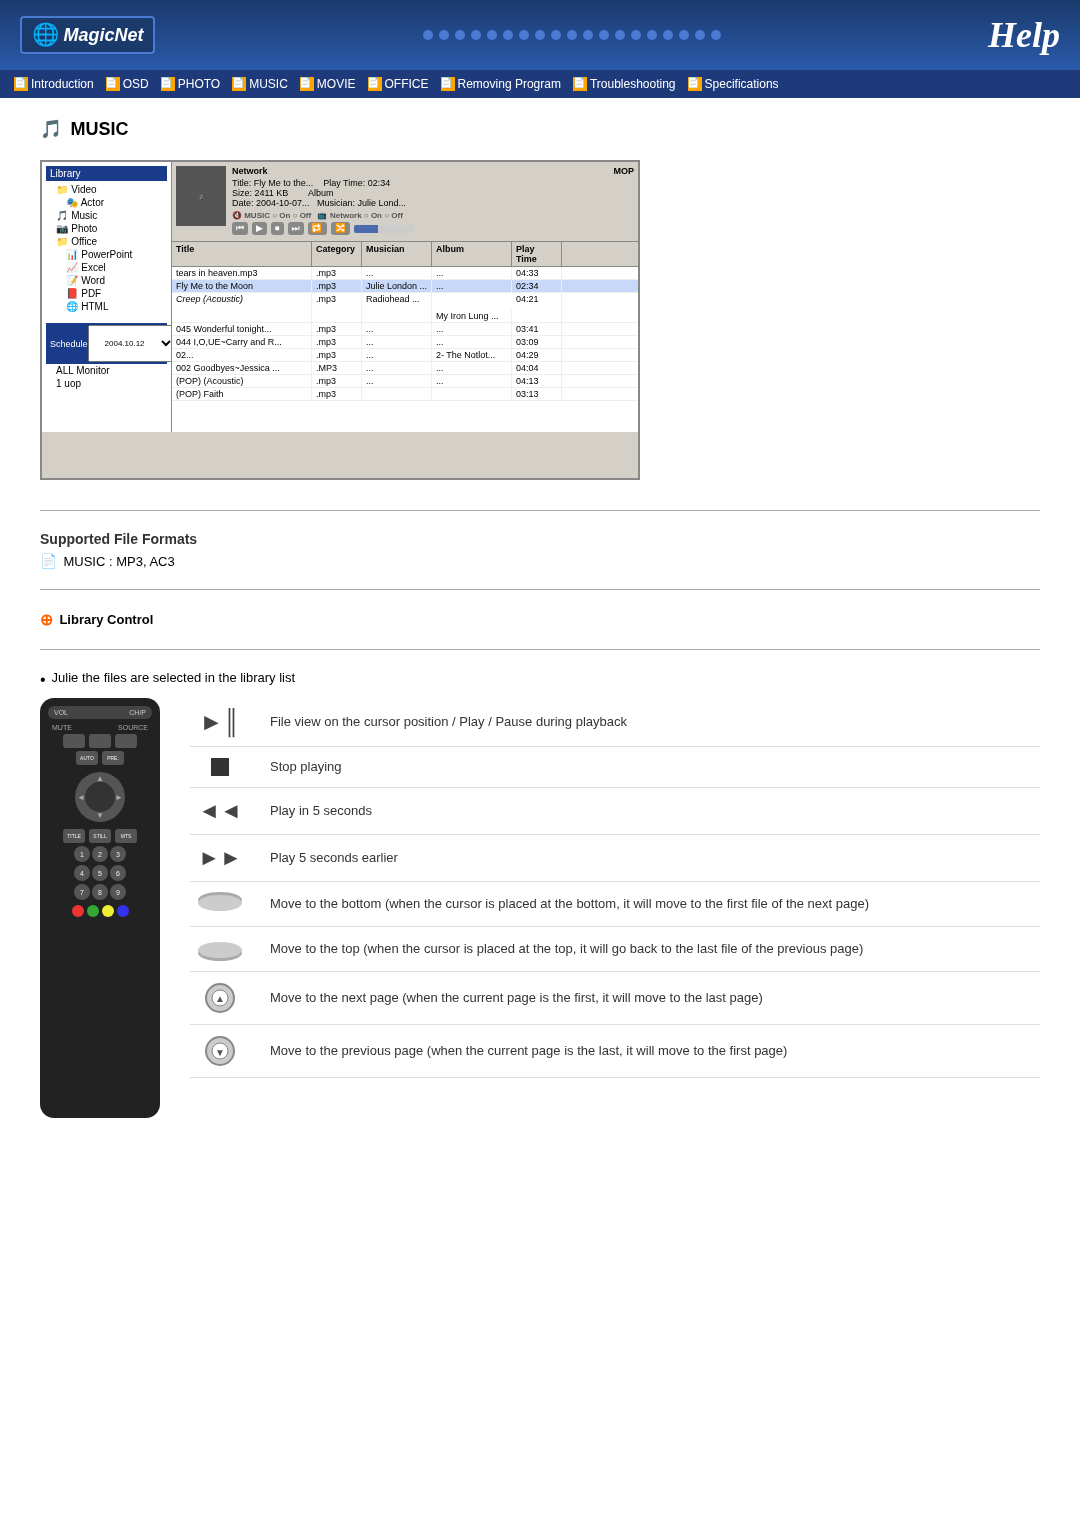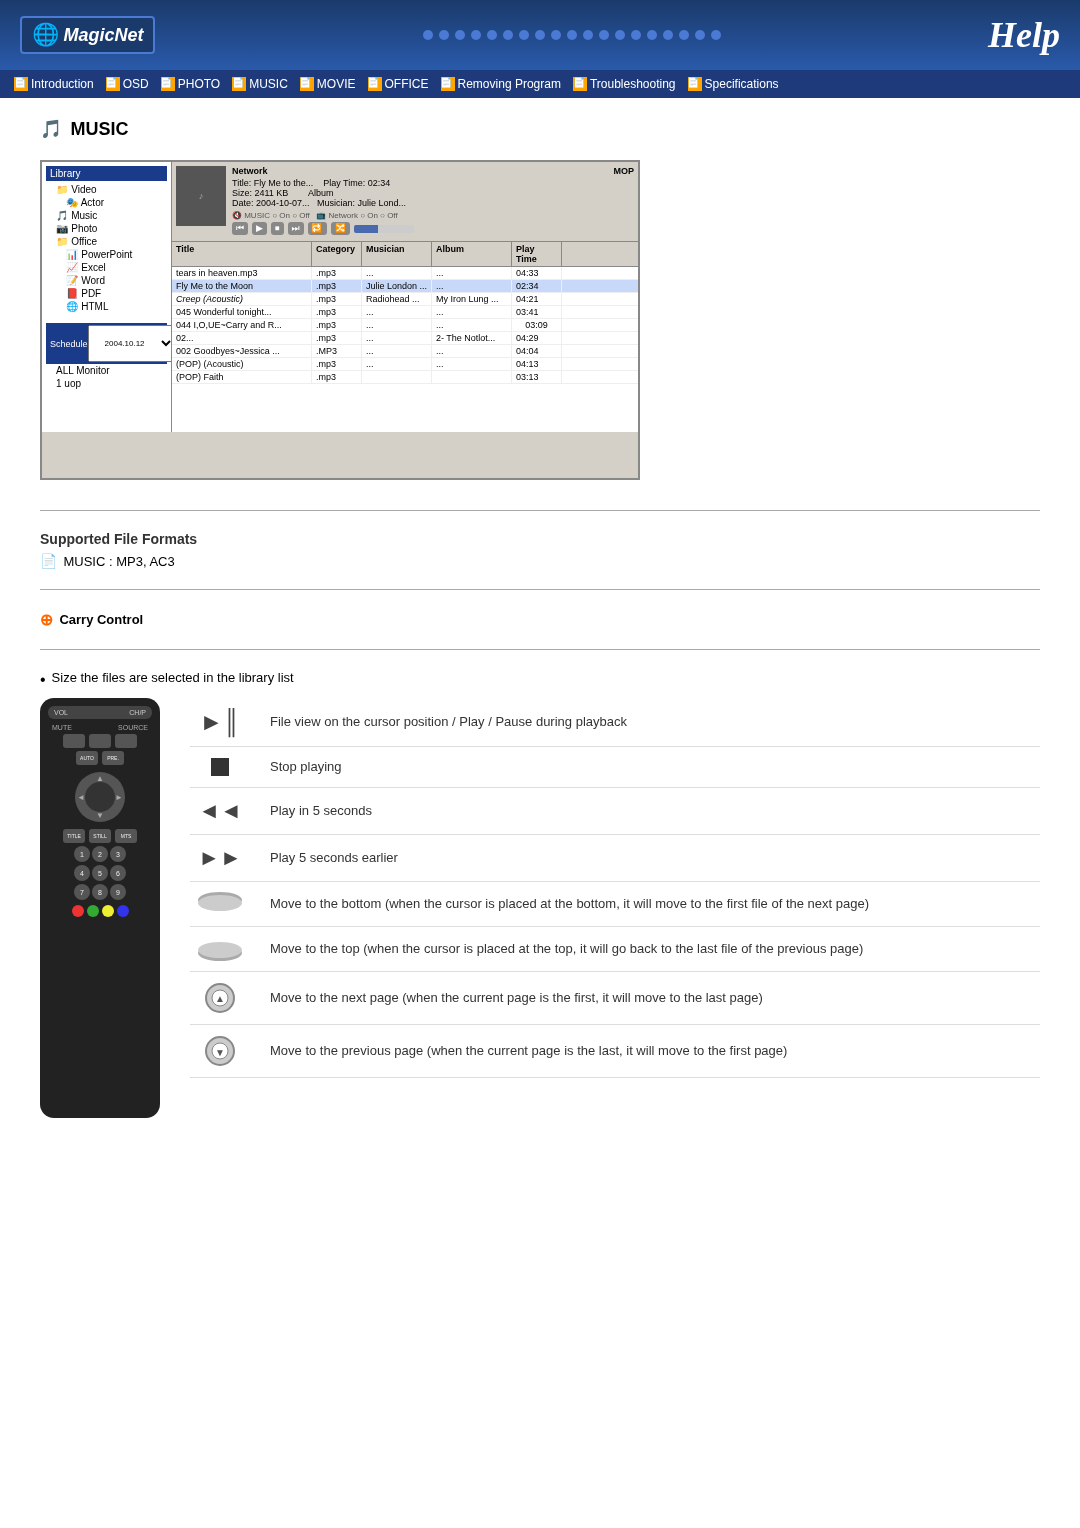--- a/index.html
+++ b/index.html
@@ -480,21 +480,21 @@
         <div class="info-panel">
           <div class="info-thumb" style="background:#555;display:flex;align-items:center;justify-content:center;color:#aaa;font-size:9px;">♪</div>
           <div style="flex:1;">
             <div style="font-size:9px;font-weight:bold;margin-bottom:2px;display:flex;justify-content:space-between;">
               <span>Network</span>
               <span>MOP</span>
             </div>
             <div style="font-size:9px;">Title: Fly Me to the... &nbsp;&nbsp; Play Time: 02:34</div>
             <div style="font-size:9px;">Size: 2411 KB &nbsp;&nbsp;&nbsp;&nbsp;&nbsp;&nbsp; Album</div>
             <div style="font-size:9px;">Date: 2004-10-07... &nbsp; Musician: Julie Lond...</div>
-            <div style="font-size:8px;color:#555;margin-top:3px;">
+            <div style="font-size:8px;color:#555;margin-top:3px;font-weight:bold;">
               <span>🔇</span> MUSIC ○ On ○ Off &nbsp; <span>📺</span> Network ○ On ○ Off
             </div>
             <div style="display:flex;gap:4px;margin-top:2px;">
               <span style="background:#888;color:#fff;border-radius:3px;padding:1px 4px;font-size:9px;">⏮</span>
               <span style="background:#888;color:#fff;border-radius:3px;padding:1px 4px;font-size:9px;">▶</span>
               <span style="background:#888;color:#fff;border-radius:3px;padding:1px 4px;font-size:9px;">⏹</span>
               <span style="background:#888;color:#fff;border-radius:3px;padding:1px 4px;font-size:9px;">⏭</span>
               <span style="background:#888;color:#fff;border-radius:3px;padding:1px 4px;font-size:9px;">🔁</span>
               <span style="background:#888;color:#fff;border-radius:3px;padding:1px 4px;font-size:9px;">🔀</span>
               <span style="width:60px;height:8px;background:linear-gradient(to right,#4a6ab0 40%,#ccc 40%);margin-top:3px;border-radius:2px;"></span>
@@ -522,36 +522,36 @@
             <div class="pl-cell" style="width:140px;">Fly Me to the Moon</div>
             <div class="pl-cell" style="width:50px;">.mp3</div>
             <div class="pl-cell" style="width:70px;">Julie London ...</div>
             <div class="pl-cell" style="width:80px;">...</div>
             <div class="pl-cell" style="width:50px;">02:34</div>
           </div>
           <div class="pl-row">
             <div class="pl-cell" style="width:140px;font-style:italic;">Creep (Acoustic)</div>
             <div class="pl-cell" style="width:50px;">.mp3</div>
             <div class="pl-cell" style="width:70px;">Radiohead ...</div>
-            <div class="pl-cell" style="width:80px;">My Iron Lung ...</div>
+            <div class="pl-cell" style="width:80px;margin-top:17px;">My Iron Lung ...</div>
             <div class="pl-cell" style="width:50px;">04:21</div>
           </div>
           <div class="pl-row">
             <div class="pl-cell" style="width:140px;">045 Wonderful tonight...</div>
             <div class="pl-cell" style="width:50px;">.mp3</div>
             <div class="pl-cell" style="width:70px;">...</div>
             <div class="pl-cell" style="width:80px;">...</div>
             <div class="pl-cell" style="width:50px;">03:41</div>
           </div>
           <div class="pl-row">
             <div class="pl-cell" style="width:140px;">044 I,O,UE~Carry and R...</div>
             <div class="pl-cell" style="width:50px;">.mp3</div>
             <div class="pl-cell" style="width:70px;">...</div>
             <div class="pl-cell" style="width:80px;">...</div>
-            <div class="pl-cell" style="width:50px;text-align:center;">03:09</div>
+            <div class="pl-cell" style="width:50px;">03:09</div>
           </div>
           <div class="pl-row">
             <div class="pl-cell" style="width:140px;">02...</div>
             <div class="pl-cell" style="width:50px;">.mp3</div>
             <div class="pl-cell" style="width:70px;">...</div>
             <div class="pl-cell" style="width:80px;">2- The Notlot...</div>
             <div class="pl-cell" style="width:50px;">04:29</div>
           </div>
           <div class="pl-row">
             <div class="pl-cell" style="width:140px;">002 Goodbyes~Jessica ...</div>
@@ -587,30 +587,30 @@
       <span class="format-icon">📄</span>
       <span>MUSIC : MP3, AC3</span>
     </div>
   </div>
 
   <hr class="divider">
 
   <div class="remote-section">
     <div class="remote-title">
       <span class="remote-plus-icon">⊕</span>
-      <span>Carry Control</span>
+      <span>Library Control</span>
     </div>
   </div>
 
   <hr class="divider">
 
   <div class="when-section">
     <div class="bullet-item">
       <span class="bullet-dot">•</span>
-      <span>Size the files are selected in the library list</span>
+      <span>Julie the files are selected in the library list</span>
     </div>
 
     <div class="controls-layout">
 
       <div class="remote-image">
         <div class="remote-top">
           <span>VOL</span>
           <span>CH/P</span>
         </div>
         <div style="font-size:7px;color:#aaa;display:flex;gap:6px;width:100%;justify-content:space-between;padding:0 4px;">

